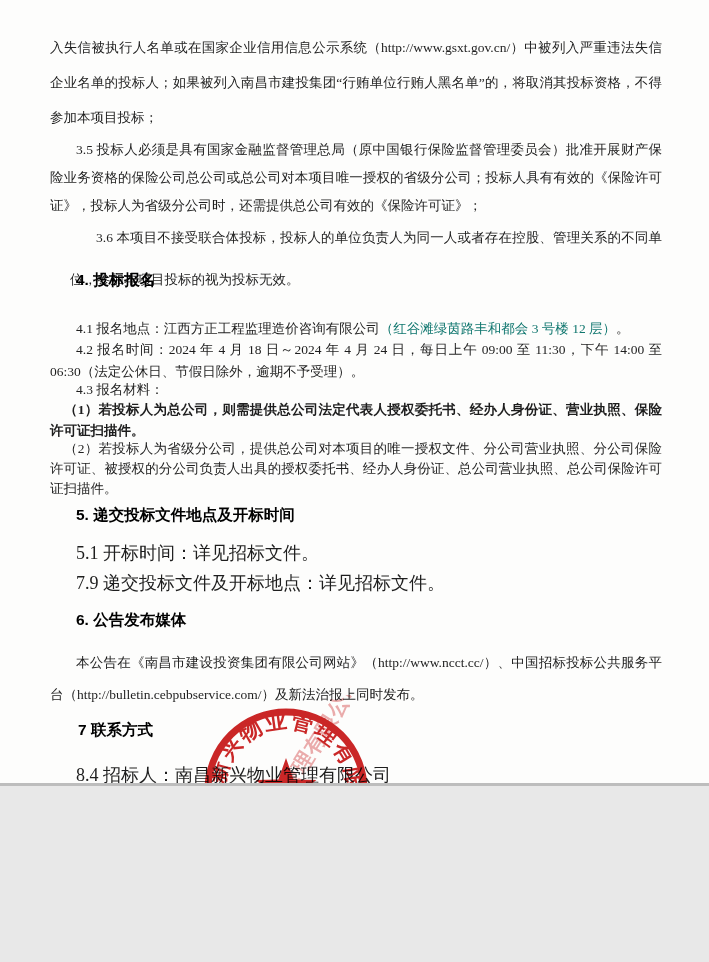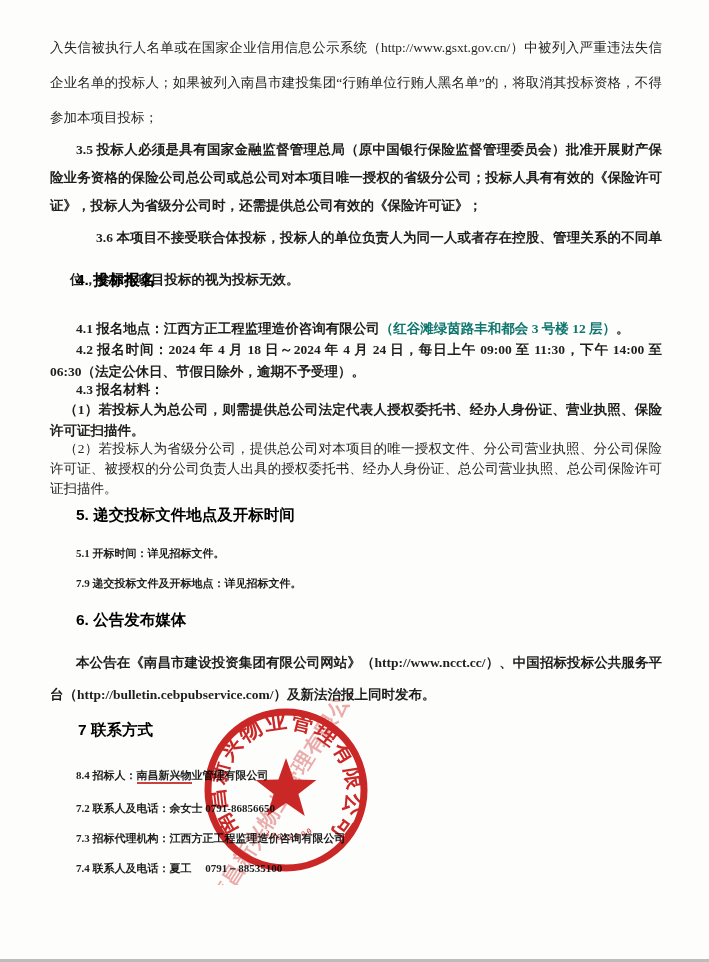--- a/index.html
+++ b/index.html
@@ -1,36 +1,36 @@
 <!DOCTYPE html>
 <html><head>
 <meta charset="utf-8">
 <style>
   html,body{margin:0;padding:0;background:#e8e8e8;}
   .page{
     position:relative;
-    width:709px;height:962px;
+    width:709px;height:786px;
     background:#fdfdfc;
     font-family:"Liberation Serif","DejaVu Serif",serif;
     color:#1e1e1e;
     overflow:hidden;
     margin:0 auto;
   }
   .content{position:absolute;left:50px;right:47px;top:0;bottom:0;}
   .abs{position:absolute;left:0;right:0;margin:0;}
   .body-text{font-size:13.5px;text-align:justify;}
-  .line{font-size:11px;white-space:nowrap;}
+  .line{font-size:18px;white-space:nowrap;}
   .lh35{line-height:35px;}
   .lh30{line-height:42px;margin-left:20px;}
   .lh28{line-height:28px;}
   .lh22{line-height:22px;}
   .lh21{line-height:21px;font-weight:bold;}
   .lh20{line-height:20px;}
   .lh32{line-height:32px;}
-  .ind2{text-indent:26px;font-weight:bold;}
+  .ind2{text-indent:26px;}
   .ind1{text-indent:14px;}
   .heading{
     font-family:"Liberation Sans","DejaVu Sans",sans-serif;
     font-weight:bold;font-size:15.5px;color:#000;
     padding-left:26px;line-height:20px;
   }
   .h7{padding-left:28px;}
   .maroon{color:#0f766e;}
   .seal-underline{border-bottom:2px solid rgba(192,32,32,.85);padding-bottom:1px;}
   .stamp{

